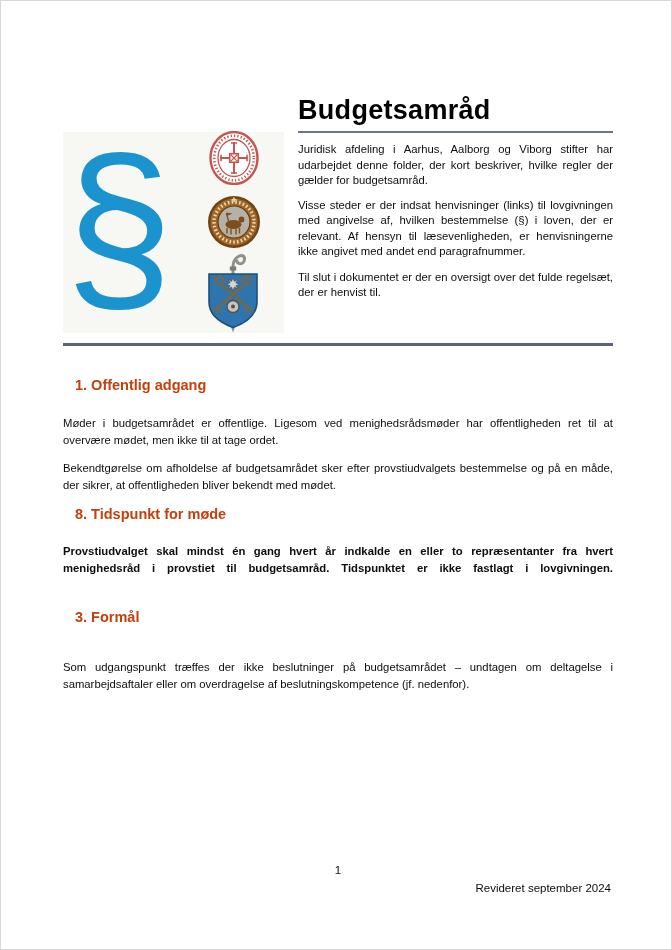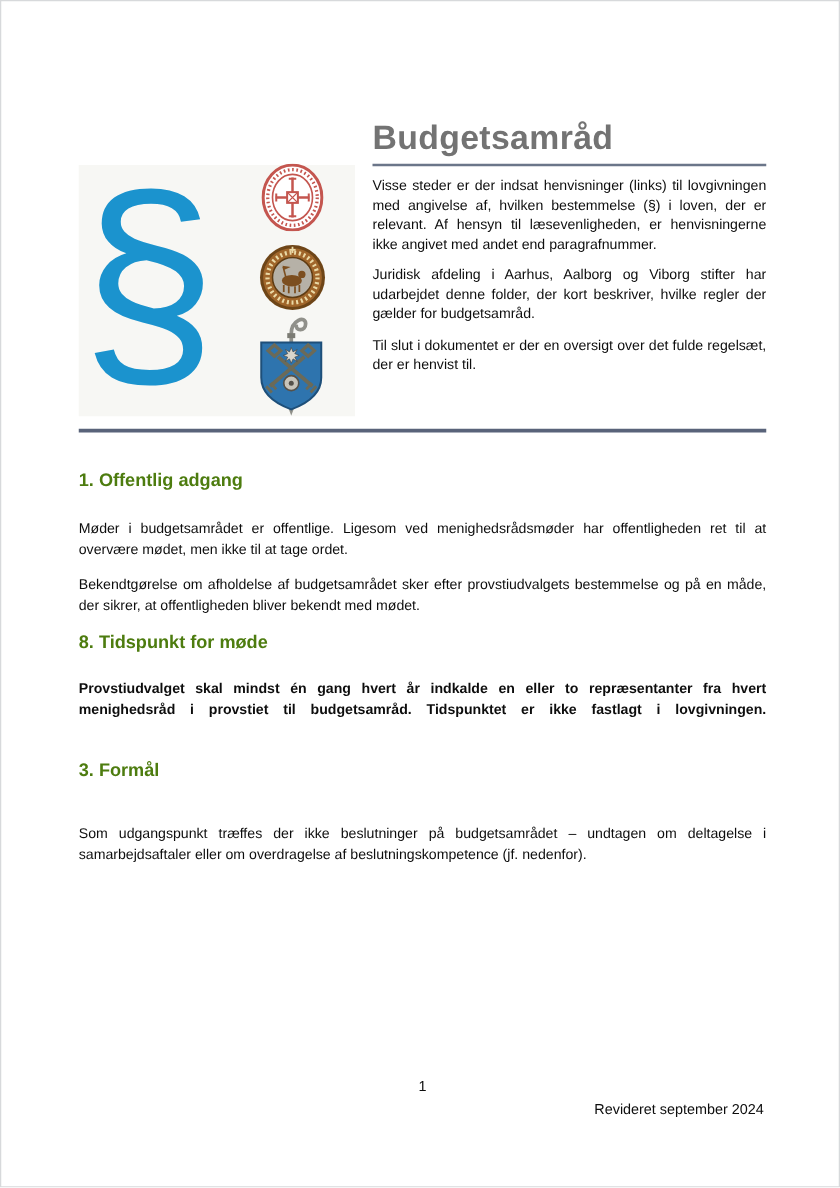--- a/index.html
+++ b/index.html
@@ -21,21 +21,21 @@
     user-select:none;
   }
   .seal { position:absolute; }
   .seal-red  { left:208px; top:130px; }
   .seal-gold { left:206px; top:194px; }
   .seal-arms { left:203px; top:242px; }
 
   
   .title {
     position:absolute; left:297px; top:94px; width:315px;
-    font-size:27px; font-weight:bold; color:#737373; letter-spacing:0.3px;
+    font-size:27px; font-weight:bold; color:#000000; letter-spacing:0.3px;
   }
   .title-rule {
     position:absolute; left:297px; top:130px; width:315px; height:2px;
     background:#6b7689;
   }
   .intro {
     position:absolute; left:297px; top:141px; width:315px;
     font-size:11.3px; line-height:15.5px; color:#0d0d0d; text-align:justify;
   }
   .intro p { margin:0 0 9px 0; }
@@ -47,22 +47,22 @@
     position:absolute; left:62px; top:342px; width:550px; height:3px;
     background:#59637a;
   }
 
   
   .main {
     position:absolute; left:62px; top:376px; width:550px;
     font-size:11.3px; line-height:16.5px; color:#0d0d0d; text-align:justify;
   }
   .section-heading {
-    font-size:14.5px; line-height:17px; font-weight:bold; color:#4d7c0f;
-    margin:0 0 21px 0;
+    font-size:14.5px; line-height:17px; font-weight:bold; color:#c2410c;
+    margin:0 0 21px 12px;
   }
   .main p { margin:0; }
   .mb12 { margin-bottom:12px !important; }
   .mb13 { margin-bottom:13px !important; }
   .mb11 { margin-bottom:11px !important; }
   .mb20 { margin-bottom:20px !important; }
   .mb33 { margin-bottom:33px !important; }
   .mb38 { margin-bottom:38px !important; }
   .justify-last { text-align-last:justify;font-weight:bold; }
 
@@ -122,22 +122,22 @@
     <path d="M12.5 63.5 l4.5 5 M9 66 l4.5 5" stroke="#6b6a58" stroke-width="2.2"></path>
     <path d="M29 35 l1.4 3.5 3.3 -1.9 -1.9 3.3 3.5 1.4 -3.5 1.4 1.9 3.3 -3.3 -1.9 -1.4 3.5 -1.4 -3.5 -3.3 1.9 1.9 -3.3 -3.5 -1.4 3.5 -1.4 -1.9 -3.3 3.3 1.9 z" fill="#d9d6cc" stroke="#44403a" stroke-width="0.5"></path>
     <circle cx="29" cy="63.5" r="6" fill="#c8c4ba" stroke="#55514a" stroke-width="1.3"></circle>
     <circle cx="29" cy="63.5" r="2" fill="#55514a"></circle>
   </svg>
 
   <div class="title">Budgetsamråd</div>
   <div class="title-rule"></div>
 
   <div class="intro">
+    <p>Juridisk afdeling i Aarhus, Aalborg og Viborg stifter har udarbejdet denne folder, der kort beskriver, hvilke regler der gælder for budgetsamråd.</p>
     <p>Visse steder er der indsat henvisninger (links) til lovgivningen med angivelse af, hvilken bestemmelse (§) i loven, der er relevant. Af hensyn til læsevenligheden, er henvisningerne ikke angivet med andet end paragrafnummer.</p>
-    <p>Juridisk afdeling i Aarhus, Aalborg og Viborg stifter har udarbejdet denne folder, der kort beskriver, hvilke regler der gælder for budgetsamråd.</p>
     <p>Til slut i dokumentet er der en oversigt over det fulde regelsæt, der er henvist til.</p>
   </div>
 
   <div class="divider"></div>
 
   <div class="main">
     <h2 class="section-heading">1. Offentlig adgang</h2>
     <p class="mb12">Møder i budgetsamrådet er offentlige. Ligesom ved menighedsrådsmøder har offentligheden ret til at overvære mødet, men ikke til at tage ordet.</p>
     <p class="mb13">Bekendtgørelse om afholdelse af budgetsamrådet sker efter provstiudvalgets bestemmelse og på en måde, der sikrer, at offentligheden bliver bekendt med mødet.</p>
 

